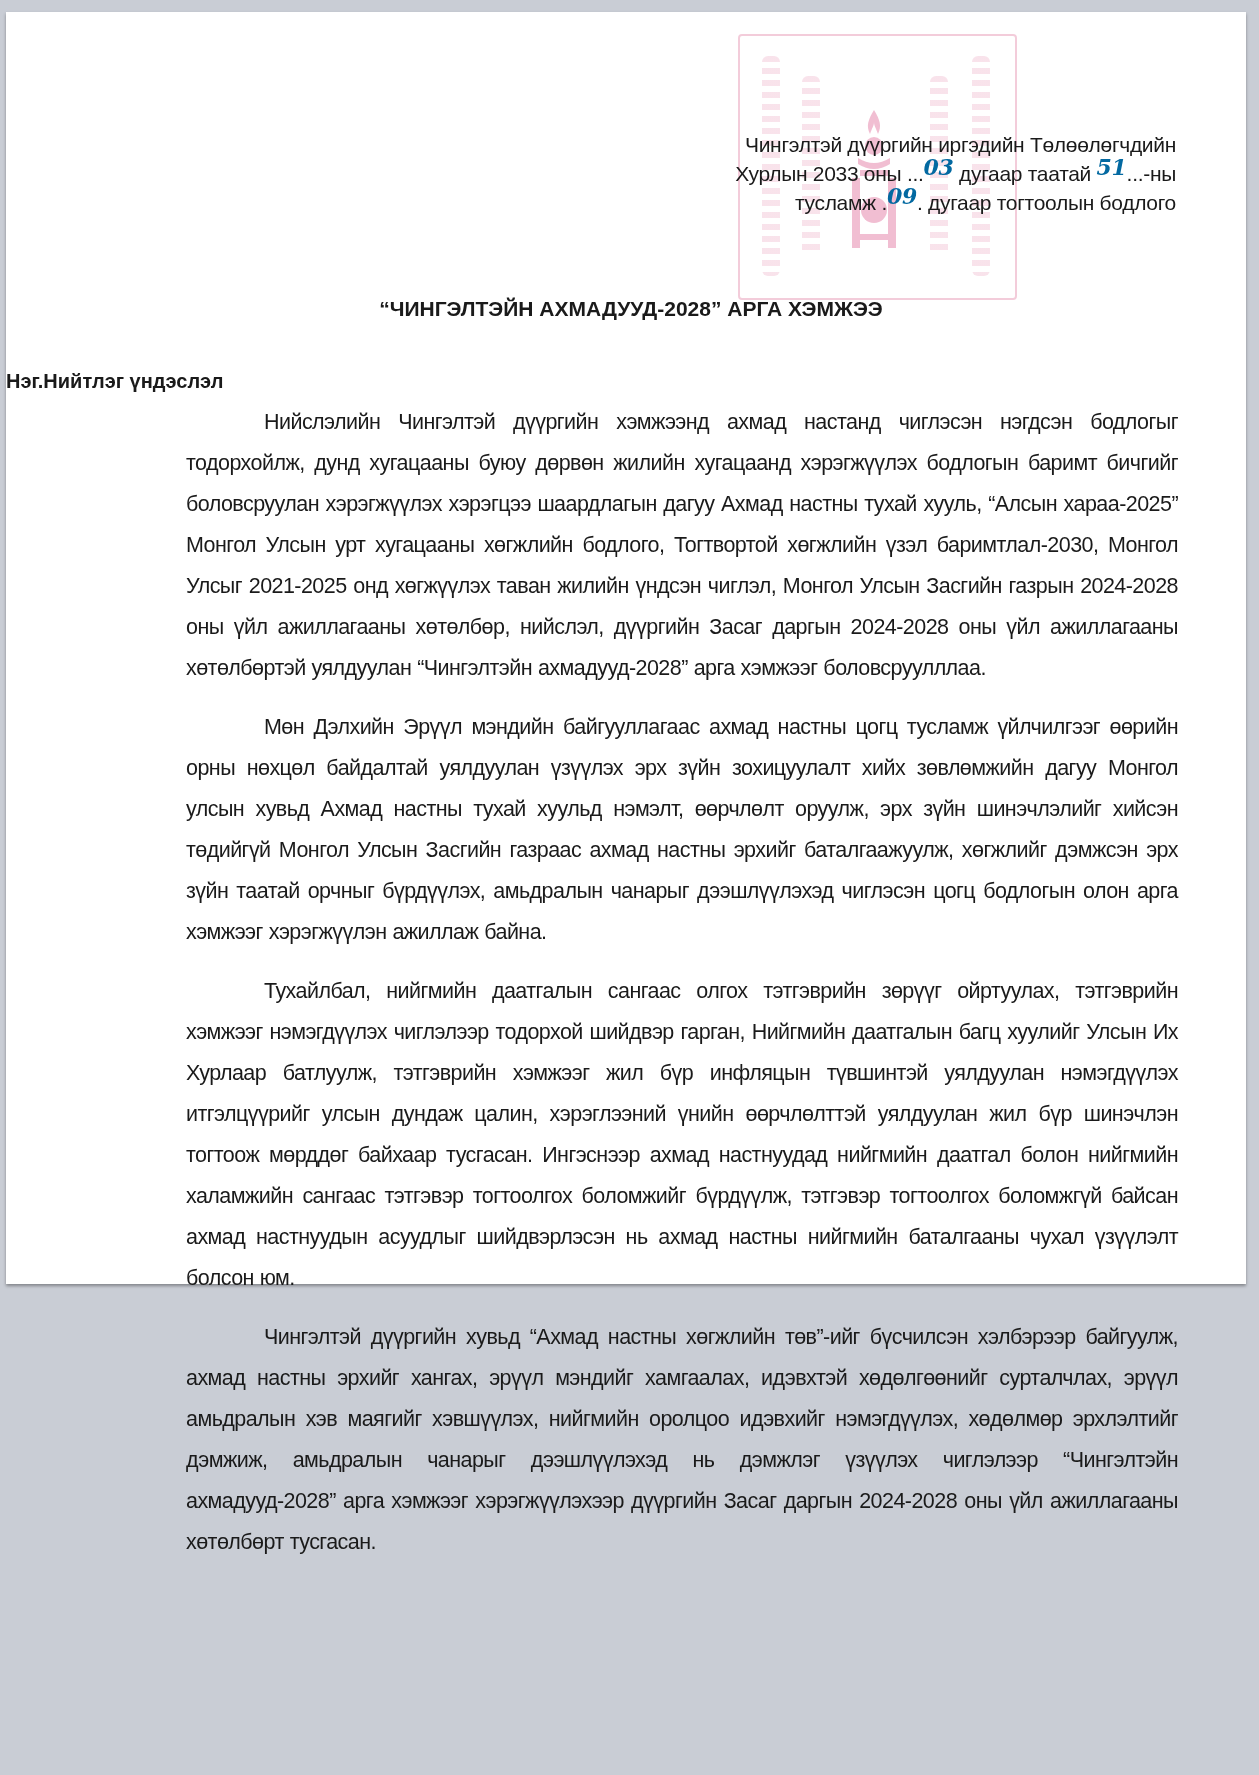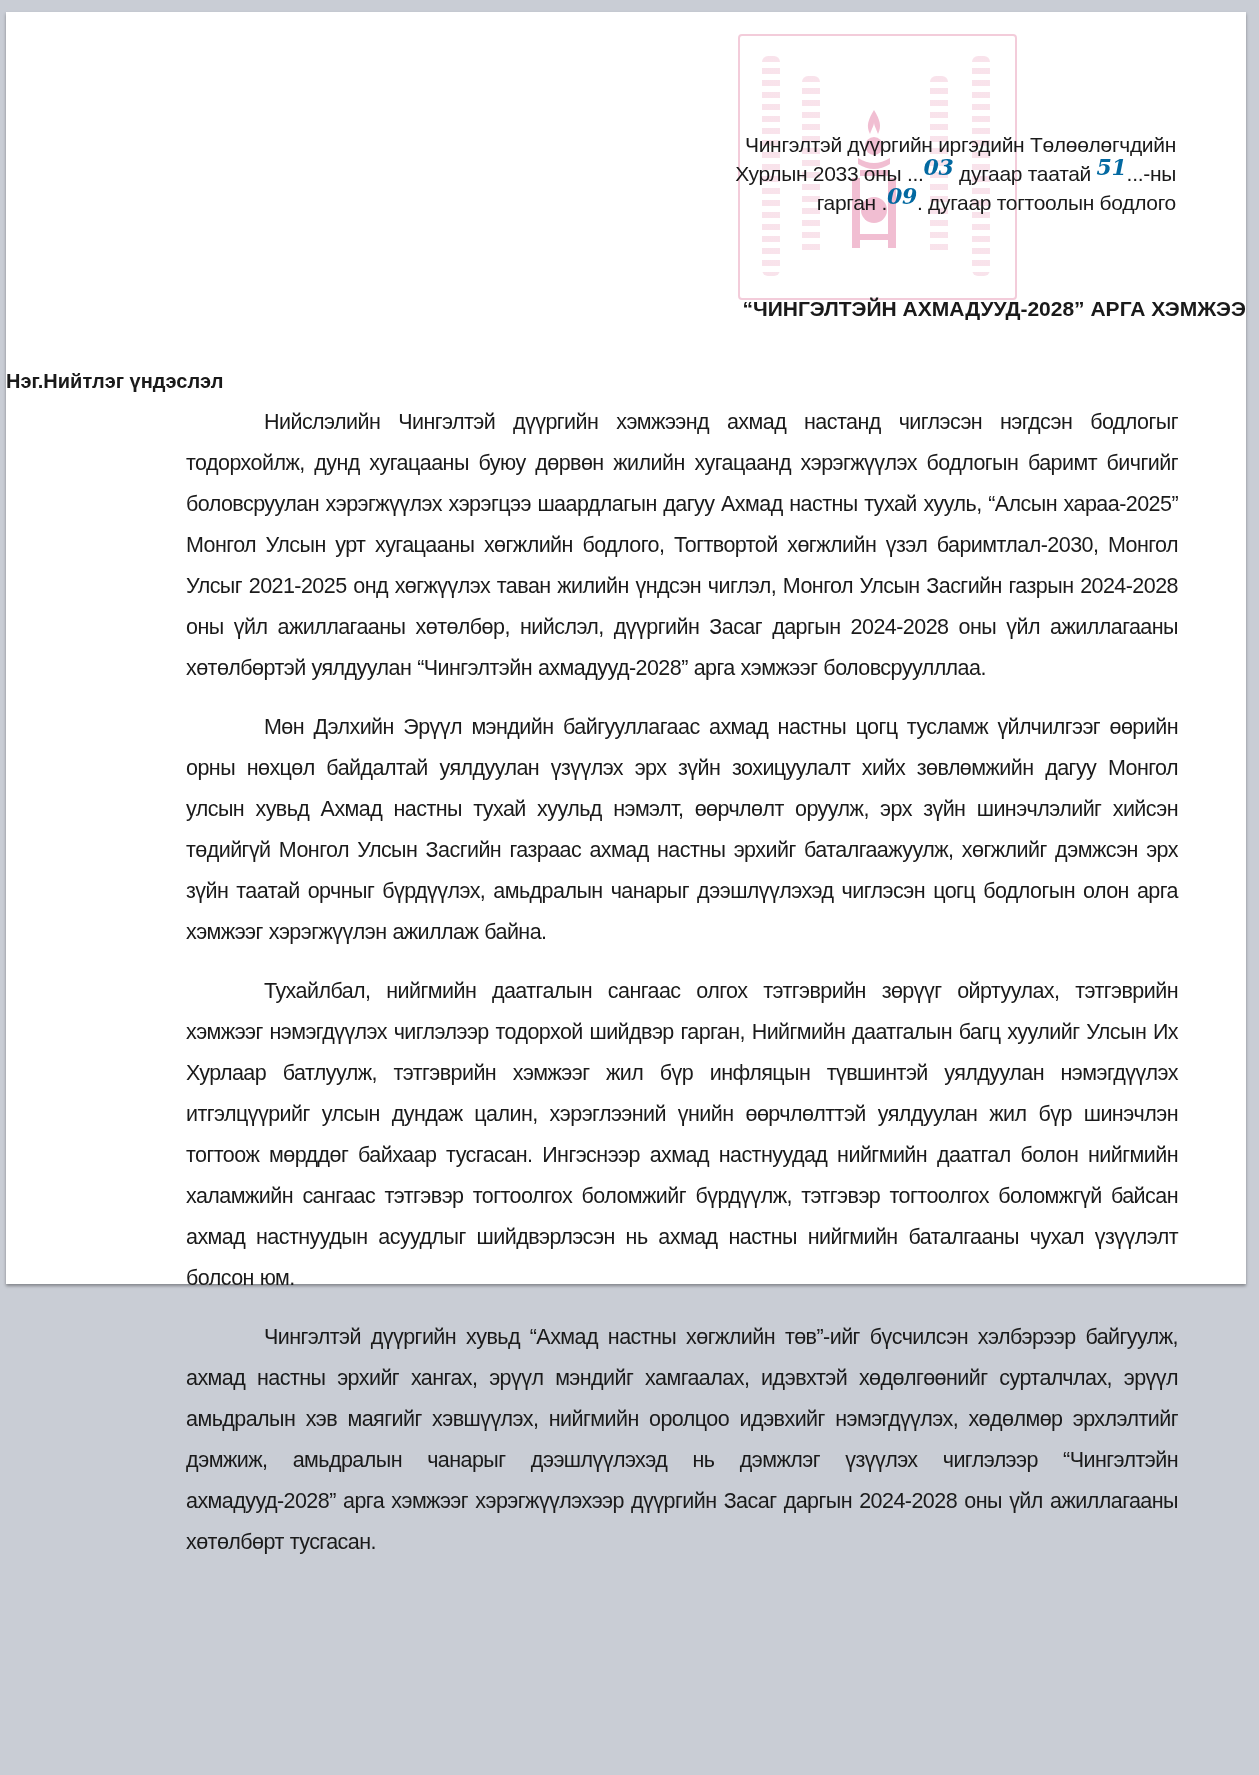--- a/index.html
+++ b/index.html
@@ -50,21 +50,21 @@
     font-style: italic;
     font-weight: bold;
     color: #0369a1;
     font-size: 22px;
     position: relative;
     top: -6px;
   }
   .title {
     position: absolute;
     left: 0; right: 0; top: 285px;
-    text-align: right;
+    text-align: center;
     font-size: 21px;
     font-weight: bold;
     letter-spacing: 0px;
     padding-left: 10px;
   }
   .section {
     position: absolute;
     left: 0; right: 0; top: 358px;
     text-align: left;
     font-size: 20px;
@@ -105,21 +105,21 @@
         <rect x="40" y="72" width="8" height="70"></rect>
         <circle cx="26" cy="104" r="13"></circle>
         <rect x="12" y="128" width="28" height="6"></rect>
       </g>
     </svg>
   </div>
 
   <div class="approval">
     <div>Чингэлтэй дүүргийн иргэдийн Төлөөлөгчдийн</div>
     <div><span>Хурлын 2033 оны </span>...<span class="hand">03</span><span> дугаар таатай </span><span class="hand">51</span>...<span>-ны</span></div>
-    <div><span>гарган </span>.<span class="hand">09</span>.<span> дугаар тогтоолын бодлого</span></div>
+    <div><span>тусламж </span>.<span class="hand">09</span>.<span> дугаар тогтоолын бодлого</span></div>
   </div>
 
   <div class="title">“ЧИНГЭЛТЭЙН АХМАДУУД-2028” АРГА ХЭМЖЭЭ</div>
 
   <div class="section">Нэг.Нийтлэг үндэслэл</div>
 
   <div class="body">
     <p>Нийслэлийн Чингэлтэй дүүргийн хэмжээнд ахмад настанд чиглэсэн нэгдсэн бодлогыг тодорхойлж, дунд хугацааны буюу дөрвөн жилийн хугацаанд хэрэгжүүлэх бодлогын баримт бичгийг боловсруулан хэрэгжүүлэх хэрэгцээ шаардлагын дагуу Ахмад настны тухай хууль, “Алсын хараа-2025” Монгол Улсын урт хугацааны хөгжлийн бодлого, Тогтвортой хөгжлийн үзэл баримтлал-2030, Монгол Улсыг 2021-2025 онд хөгжүүлэх таван жилийн үндсэн чиглэл, Монгол Улсын Засгийн газрын 2024-2028 оны үйл ажиллагааны хөтөлбөр, нийслэл, дүүргийн Засаг даргын 2024-2028 оны үйл ажиллагааны хөтөлбөртэй уялдуулан “Чингэлтэйн ахмадууд-2028” арга хэмжээг боловсруулллаа.</p>
     <p>Мөн Дэлхийн Эрүүл мэндийн байгууллагаас ахмад настны цогц тусламж үйлчилгээг өөрийн орны нөхцөл байдалтай уялдуулан үзүүлэх эрх зүйн зохицуулалт хийх зөвлөмжийн дагуу Монгол улсын хувьд Ахмад настны тухай хуульд нэмэлт, өөрчлөлт оруулж, эрх зүйн шинэчлэлийг хийсэн төдийгүй Монгол Улсын Засгийн газраас ахмад настны эрхийг баталгаажуулж, хөгжлийг дэмжсэн эрх зүйн таатай орчныг бүрдүүлэх, амьдралын чанарыг дээшлүүлэхэд чиглэсэн цогц бодлогын олон арга хэмжээг хэрэгжүүлэн ажиллаж байна.</p>
     <p>Тухайлбал, нийгмийн даатгалын сангаас олгох тэтгэврийн зөрүүг ойртуулах, тэтгэврийн хэмжээг нэмэгдүүлэх чиглэлээр тодорхой шийдвэр гарган, Нийгмийн даатгалын багц хуулийг Улсын Их Хурлаар батлуулж, тэтгэврийн хэмжээг жил бүр инфляцын түвшинтэй уялдуулан нэмэгдүүлэх итгэлцүүрийг улсын дундаж цалин, хэрэглээний үнийн өөрчлөлттэй уялдуулан жил бүр шинэчлэн тогтоож мөрддөг байхаар тусгасан. Ингэснээр ахмад настнуудад нийгмийн даатгал болон нийгмийн халамжийн сангаас тэтгэвэр тогтоолгох боломжийг бүрдүүлж, тэтгэвэр тогтоолгох боломжгүй байсан ахмад настнуудын асуудлыг шийдвэрлэсэн нь ахмад настны нийгмийн баталгааны чухал үзүүлэлт болсон юм.</p>

